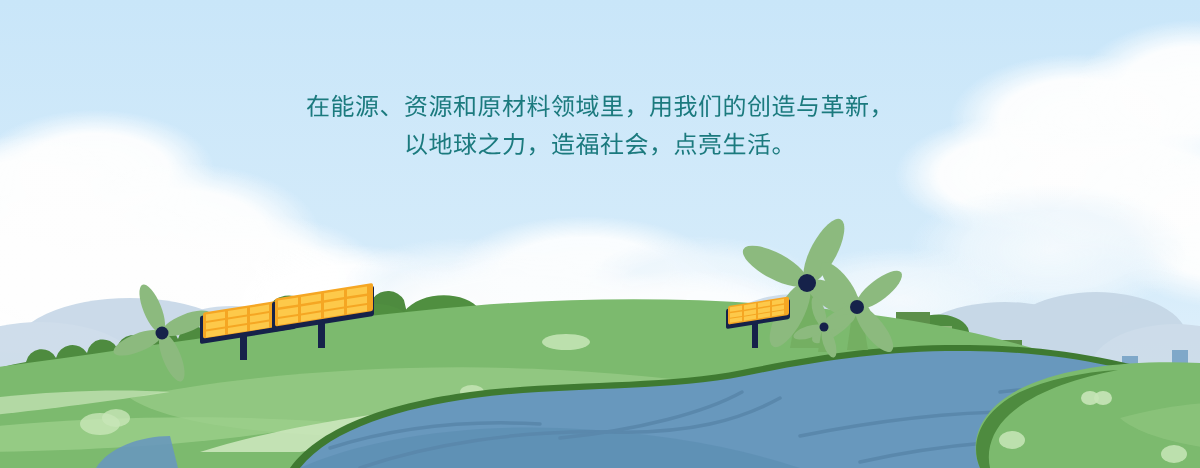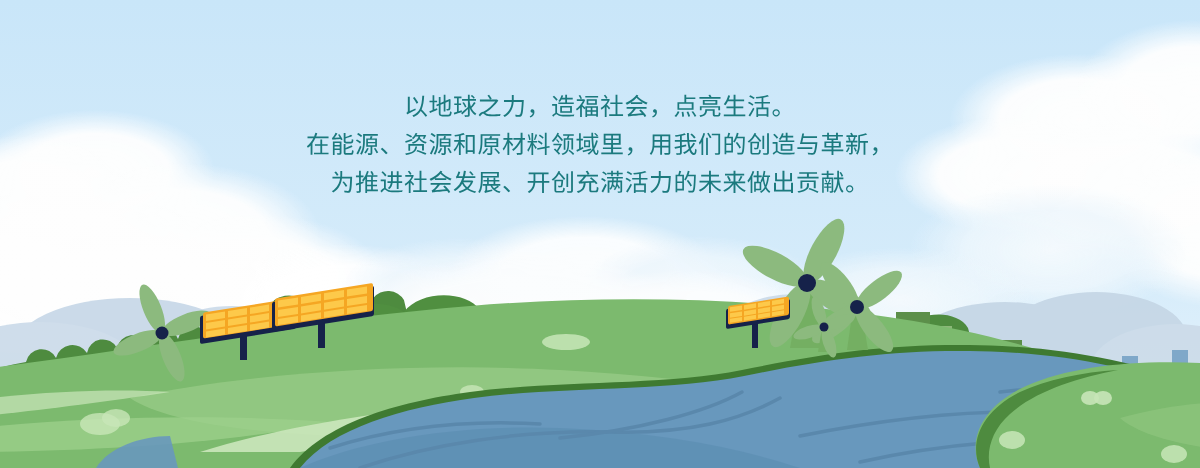--- a/index.html
+++ b/index.html
@@ -398,18 +398,17 @@
             <rect x="32" y="15.5" width="12" height="4"></rect>
             <rect x="46" y="15.5" width="12" height="4"></rect>
           </g>
         </g>
       </g>
 
     </g>
   </svg>
 
   <div id="tagline" style="color: rgb(27, 122, 126); font-size: 24px;">
+    <span class="tline">在能源、资源和原材料领域里，用我们的创造与革新，</span>
     <span class="tline">以地球之力，造福社会，点亮生活。</span>
-    <span class="tline">在能源、资源和原材料领域里，用我们的创造与革新，</span>
-    <span class="tline">为推进社会发展、开创充满活力的未来做出贡献。</span>
   </div>
 
 </div>
 
 </body></html>

